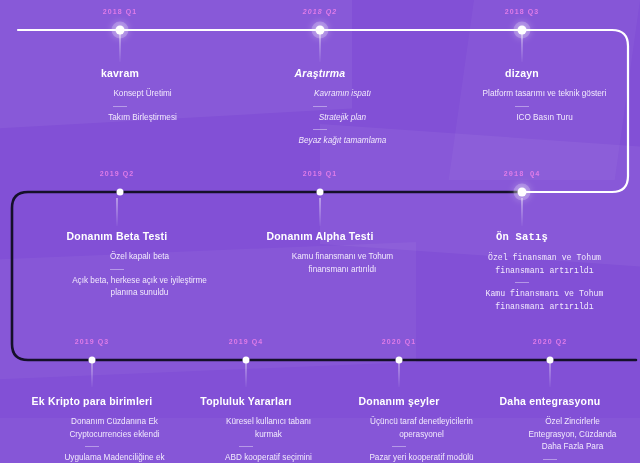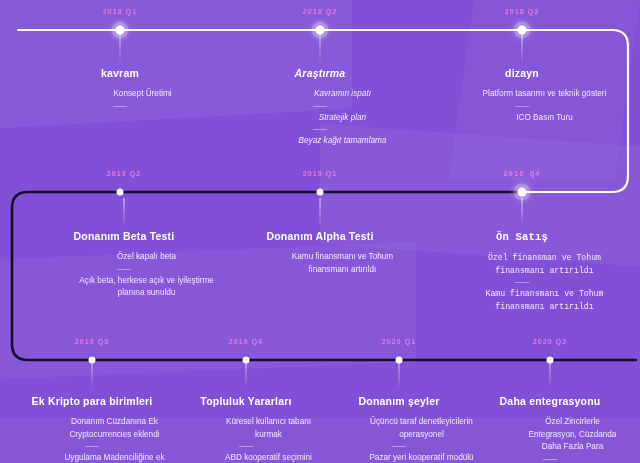--- a/index.html
+++ b/index.html
@@ -145,20 +145,21 @@
     <div class="dot glow" style="left:522px; top:30px;"></div>
 
     <div class="node" style="left:45px; top:8px; width:150px;">
       <div class="node-date">2018 Q1</div>
       <div class="stem" style="top:26px; height:28px;"></div>
       <div style="height:52px;"></div>
       <div class="node-title">kavram</div>
       <div class="node-items">
         <div class="node-item">Konsept Üretimi</div>
         <div class="item-sep"></div>
+        <div class="node-item">Takım Birleştirmesi</div>
       </div>
     </div>
 
     <div class="node" style="left:245px; top:8px; width:150px;font-style:italic;">
       <div class="node-date">2018 Q2</div>
       <div class="stem" style="top:26px; height:28px;"></div>
       <div style="height:52px;"></div>
       <div class="node-title">Araştırma</div>
       <div class="node-items">
         <div class="node-item">Kavramın ispatı</div>
@@ -180,21 +181,21 @@
         <div class="node-item">ICO Basın Turu</div>
       </div>
     </div>
   </div>
 
   <div class="row row-2">
     <div class="dot" style="left:120px; top:32px;"></div>
     <div class="dot" style="left:320px; top:32px;"></div>
     <div class="dot glow" style="left:522px; top:32px;"></div>
 
-    <div class="node" style="left:34px; top:10px; width:180px;">
+    <div class="node" style="left:27px; top:10px; width:180px;">
       <div class="node-date">2019 Q2</div>
       <div class="stem" style="top:28px; height:28px;"></div>
       <div style="height:53px;"></div>
       <div class="node-title">Donanım Beta Testi</div>
       <div class="node-items">
         <div class="node-item">Özel kapalı beta</div>
         <div class="item-sep"></div>
         <div class="node-item">Açık beta, herkese açık ve iyileştirme planına sunuldu</div>
       </div>
     </div>

